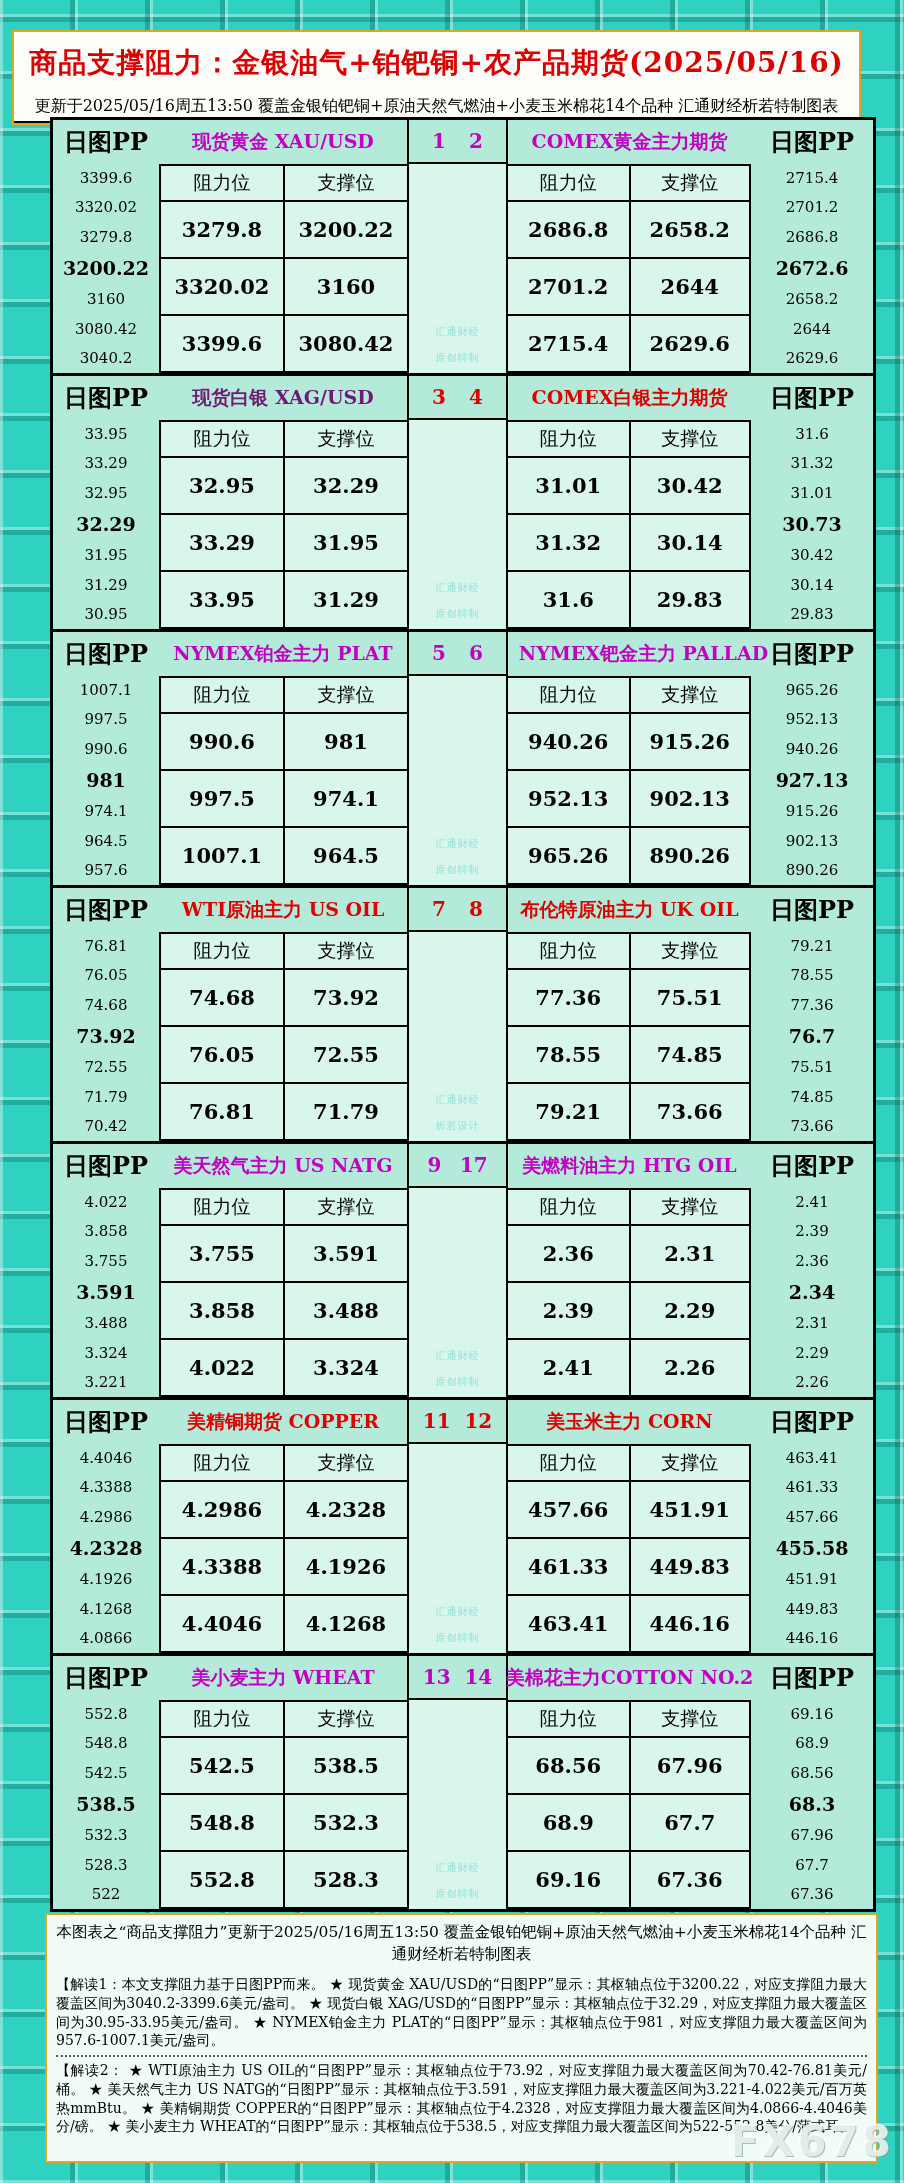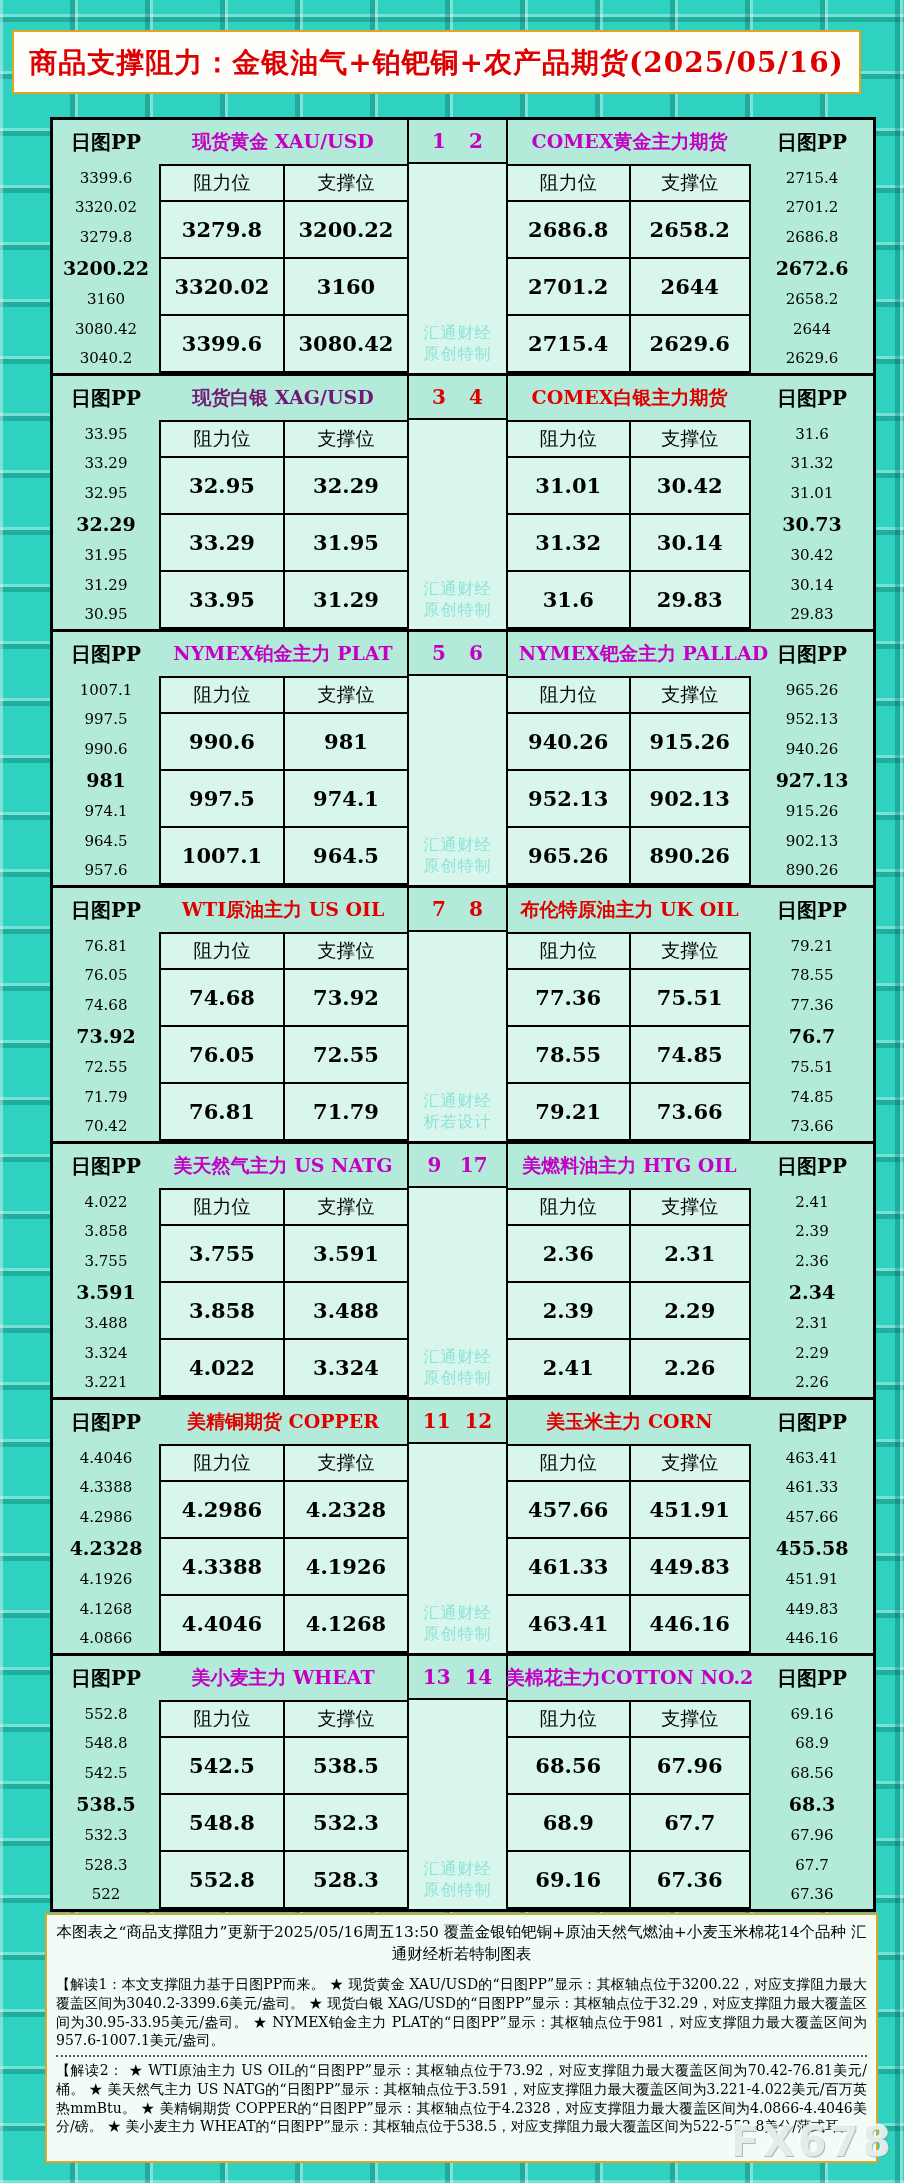--- a/index.html
+++ b/index.html
@@ -17,52 +17,53 @@
   
   .panels{position:absolute;left:50px;top:117px;width:826px;border:3px solid #000;box-sizing:border-box;background:#b4ead9;}
   .panel{height:256px;border-bottom:3px solid #000;display:flex;box-sizing:border-box;}
   .panel:last-child{border-bottom:none;height:253px;}
   .col{box-sizing:border-box;}
   .ppl{width:106px;}
   .ppr{width:122px;}
   .half{width:248px;}
   .half.r{width:243px;}
   .mid{width:101px;border-left:2px solid #000;border-right:2px solid #000;display:flex;flex-direction:column;}
-  .pp-head{height:44px;display:flex;align-items:center;justify-content:center;font-size:20px;font-weight:bold;color:#000;}
+  .pp-head{height:44px;display:flex;align-items:center;justify-content:center;font-size:24px;font-weight:bold;color:#000;}
   .pp-vals{height:209px;display:flex;flex-direction:column;justify-content:space-around;align-items:center;}
   .ppv{font-size:15px;color:#000;line-height:1;}
   .ppv.pivot{font-size:19px;font-weight:bold;}
   .name{height:44px;display:flex;align-items:center;justify-content:center;font-size:19px;font-weight:bold;white-space:nowrap;}
   .rs{display:grid;grid-template-columns:1fr 1fr;grid-template-rows:36px 1fr 1fr 1fr;height:209px;border-bottom:2px solid #000;box-sizing:border-box;}
   .rs .c{background:#d8f6ec;border-top:2px solid #000;border-left:2px solid #000;display:flex;align-items:center;justify-content:center;box-sizing:border-box;}
   .rs.right .c.c1{border-left:none;}
   .rs.right{border-right:2px solid #000;}
   .rs .hd{font-size:19px;font-weight:normal;color:#000000;}
   .rs .val{font-size:21px;font-weight:bold;color:#000;}
   .nums{height:44px;display:flex;align-items:center;justify-content:space-evenly;font-size:20px;font-weight:bold;border-bottom:2px solid #000;box-sizing:border-box;}
   .mid-low{flex:1;background:#d8f6ec;position:relative;}
-  .wm{position:absolute;left:0;right:0;bottom:8px;display:flex;flex-direction:column;align-items:center;font-size:16px;color:#8de2d8;letter-spacing:1px;}
+  .wm{position:absolute;left:0;right:0;bottom:8px;display:flex;flex-direction:column;align-items:center;gap:12px;font-size:10px;color:#8de2d8;letter-spacing:1px;}
   
   .footer-note{position:absolute;left:45px;top:1913px;width:833px;box-sizing:border-box;border:2px solid #e2a51e;background:#f2fcf7;
     font-size:15.5px;color:#000;text-align:center;padding:6px 8px;line-height:1.45;}
   .notes-box{position:absolute;left:45px;top:1969px;width:833px;height:194px;box-sizing:border-box;border:2px solid #e2a51e;border-top:none;background:#f2fcf7;
     padding:6px 9px 4px 9px;}
   .note{font-size:14px;color:#000;line-height:1.34;text-align:justify;}
   .dotted{border-top:2px dotted #555;margin:5px 0 4px 0;}
   .fx{position:absolute;right:10px;bottom:17px;font-family:"DejaVu Sans","Liberation Sans",sans-serif;
     font-size:42px;font-weight:bold;letter-spacing:3px;color:rgba(235,243,240,0.85);
     text-shadow:1px 1px 0 rgba(120,150,145,.6),-1px -1px 0 rgba(255,255,255,.8);}
 </style>
 </head>
 <body>
 
 <div class="stage">
 
   <div class="title-box">
     <div class="title">商品支撑阻力：金银油气+铂钯铜+农产品期货(2025/05/16)</div>
+    <div class="subtitle">更新于2025/05/16周五13:50 覆盖金银铂钯铜+原油天然气燃油+小麦玉米棉花14个品种 汇通财经析若特制图表</div>
   </div>
 
   <div class="panels" id="panels">
   <div class="panel">
 
     <div class="col ppl">
       <div class="pp-head">日图PP</div>
       <div class="pp-vals">
         <span class="ppv">3399.6</span>
         <span class="ppv">3320.02</span>

